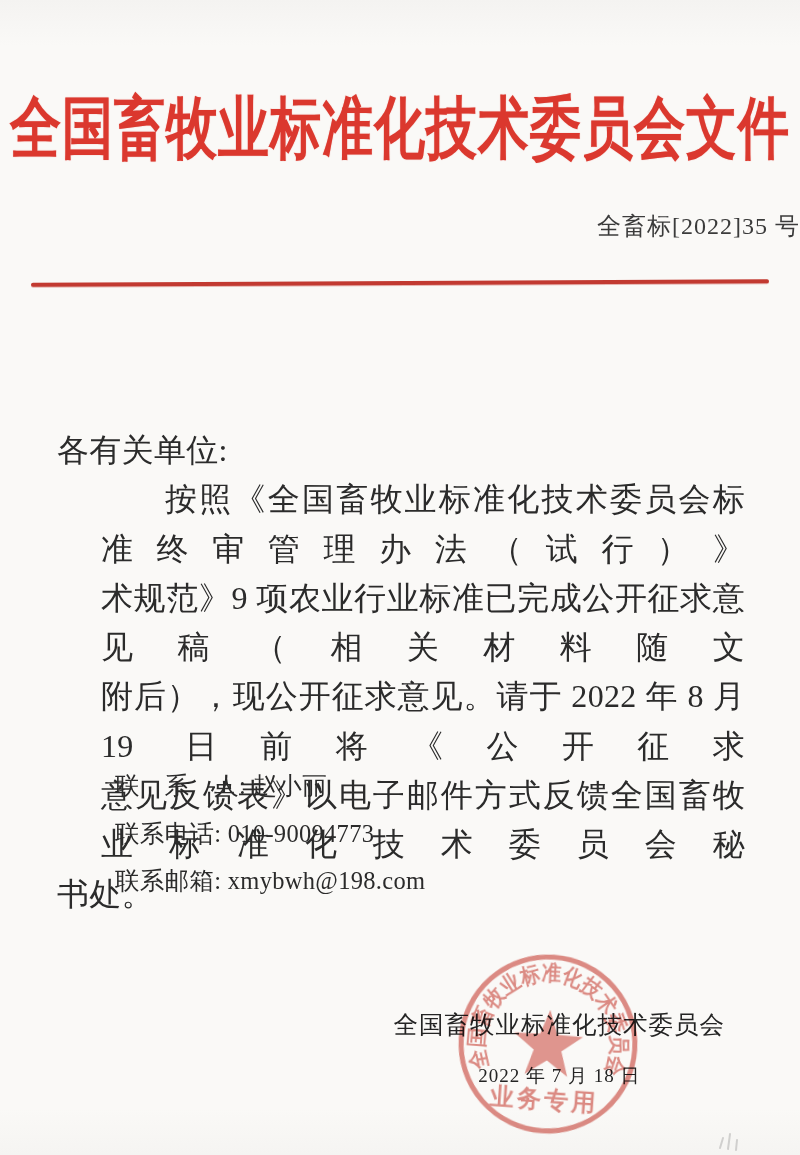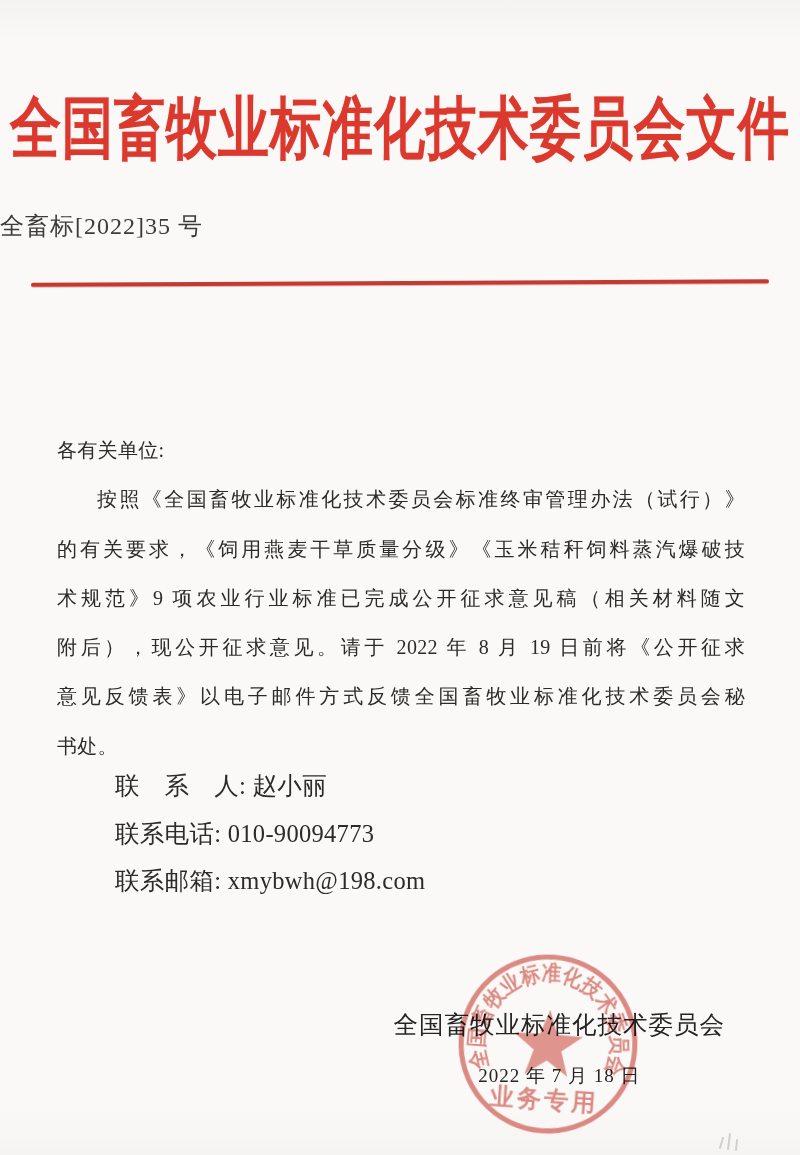--- a/index.html
+++ b/index.html
@@ -24,21 +24,21 @@
     font-size:51px;
     letter-spacing:1px;
     color:#db382e;
     transform:scaleY(1.32);
     transform-origin:top center;
     text-shadow:0 0 1px rgba(219,56,46,.45);
     white-space:nowrap;
   }
   .doc-number{
     top:210px;left:0;width:800px;
-    text-align:left;
+    text-align:right;
     font-size:24px;
     letter-spacing:1px;
     color:#3b3b3b;
   }
   .red-rule{
     top:281px;left:31px;width:738px;height:4px;
     background:#c23a31;
     border-radius:2px;
     transform:rotate(-0.28deg);
     box-shadow:0 1px 0 rgba(194,58,49,.35);
@@ -48,26 +48,26 @@
     text-align:center;
     font-family:"Liberation Sans","DejaVu Sans",sans-serif;
     font-weight:700;
     font-size:30px;
     line-height:47px;
     color:#1c1c1c;
     letter-spacing:.5px;
   }
   .body-block{
     top:426px;left:57px;width:688px;
-    font-size:20px;
+    font-size:32px;
     line-height:49.3px;
     color:#2b2b2b;
     letter-spacing:.3px;
   }
-  .line-fill{text-align:justify;text-align-last:justify;}
+  .line-fill{text-align:justify;text-align-last:justify;margin-left:44px;}
   .indent{text-indent:2em;}
   .contact-block{
     top:762px;left:115px;
     font-size:24.5px;
     line-height:47.5px;
     color:#2b2b2b;
     letter-spacing:.3px;
   }
   .signature-block{
     top:1008px;right:75px;
@@ -112,21 +112,20 @@
   <div class="abs letterhead">全国畜牧业标准化技术委员会文件</div>
 
   <div class="abs doc-number">全畜标[2022]35 号</div>
 
   <div class="abs red-rule"></div>
 
 
   <div class="abs body-block">
     <div>各有关单位:</div>
     <div class="line-fill indent">按照《全国畜牧业标准化技术委员会标准终审管理办法（试行）》</div>
-    <div class="line-fill">的有关要求，《饲用燕麦干草质量分级》《玉米秸秆饲料蒸汽爆破技</div>
     <div class="line-fill">术规范》9 项农业行业标准已完成公开征求意见稿（相关材料随文</div>
     <div class="line-fill">附后），现公开征求意见。请于 2022 年 8 月 19 日前将《公开征求</div>
     <div class="line-fill">意见反馈表》以电子邮件方式反馈全国畜牧业标准化技术委员会秘</div>
     <div>书处。</div>
   </div>
 
   <div class="abs contact-block">
     <div>联　系　人: 赵小丽</div>
     <div>联系电话: 010-90094773</div>
     <div>联系邮箱: xmybwh@198.com</div>

